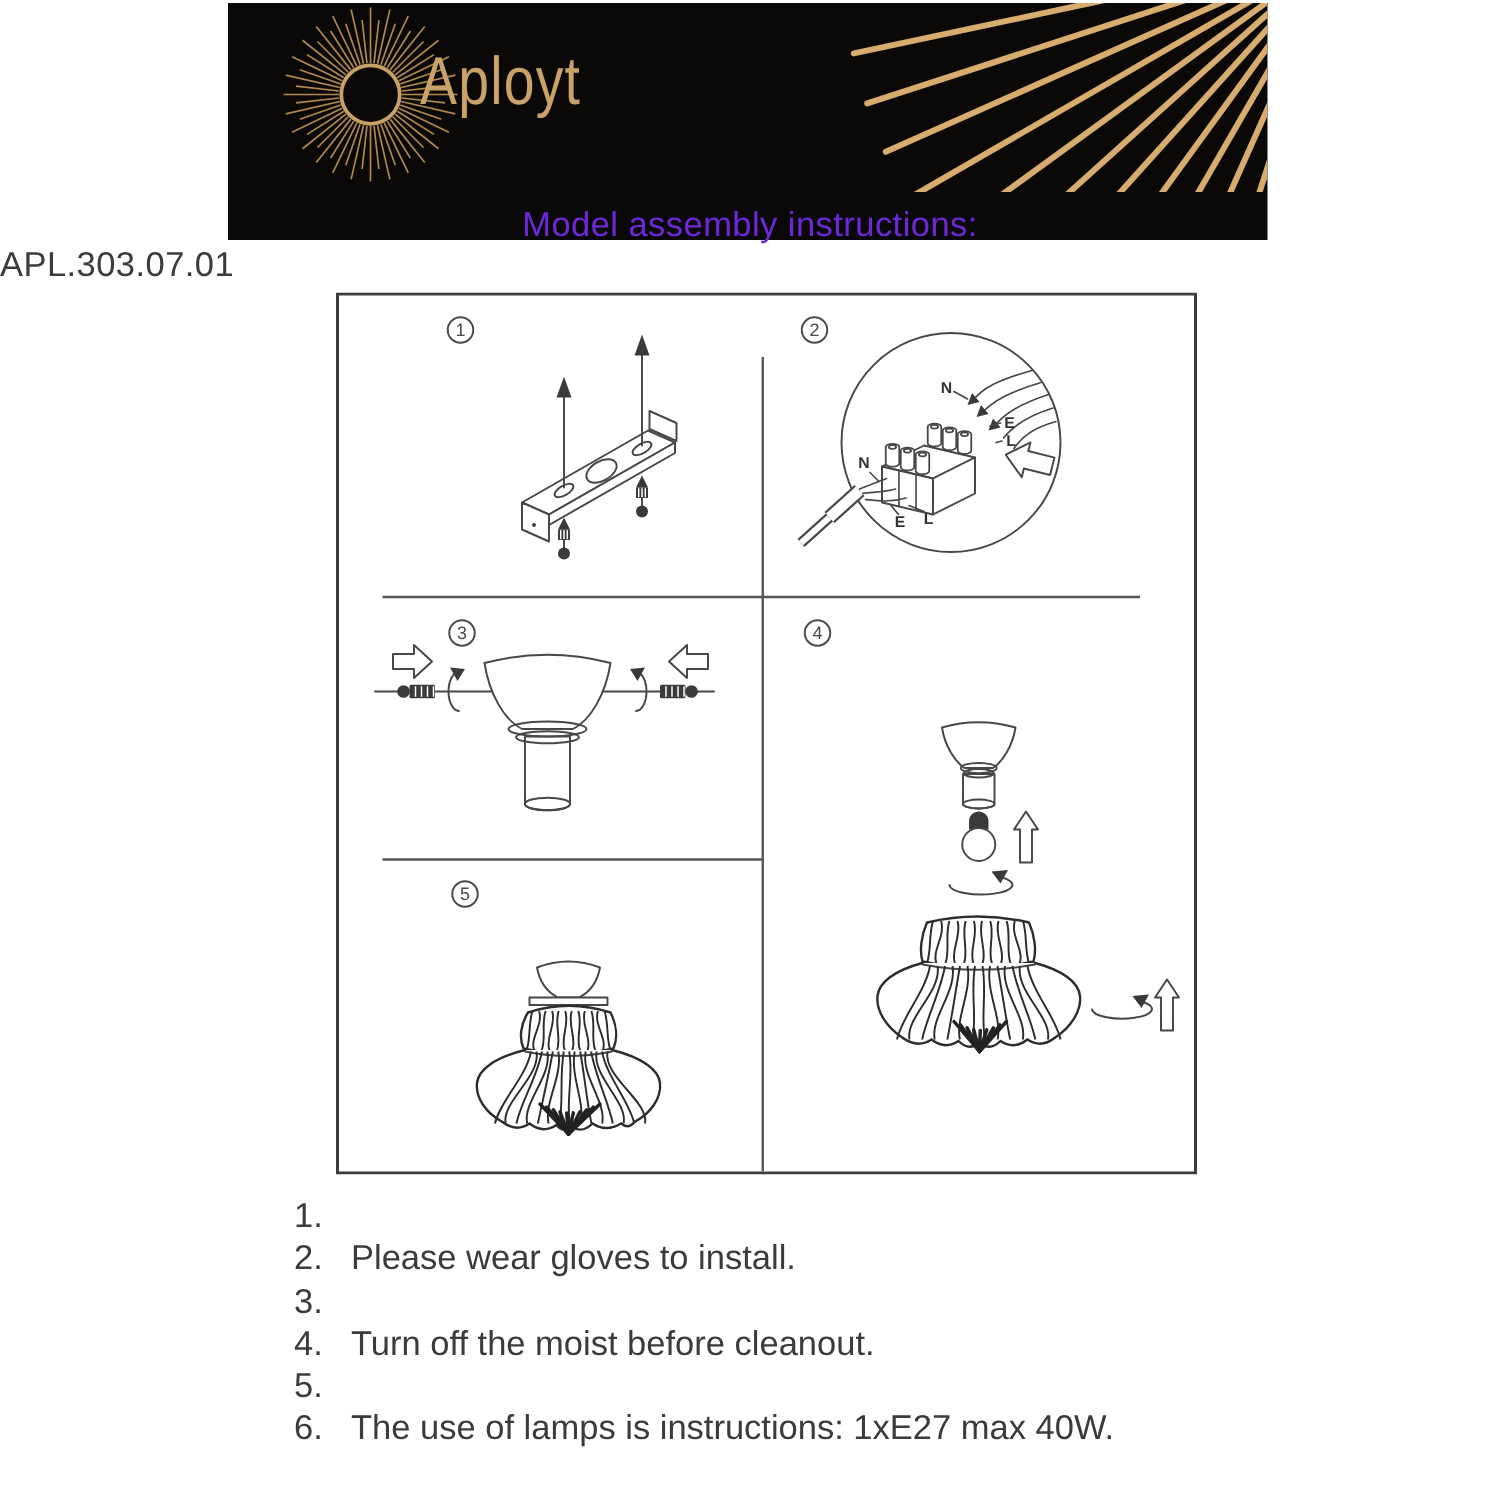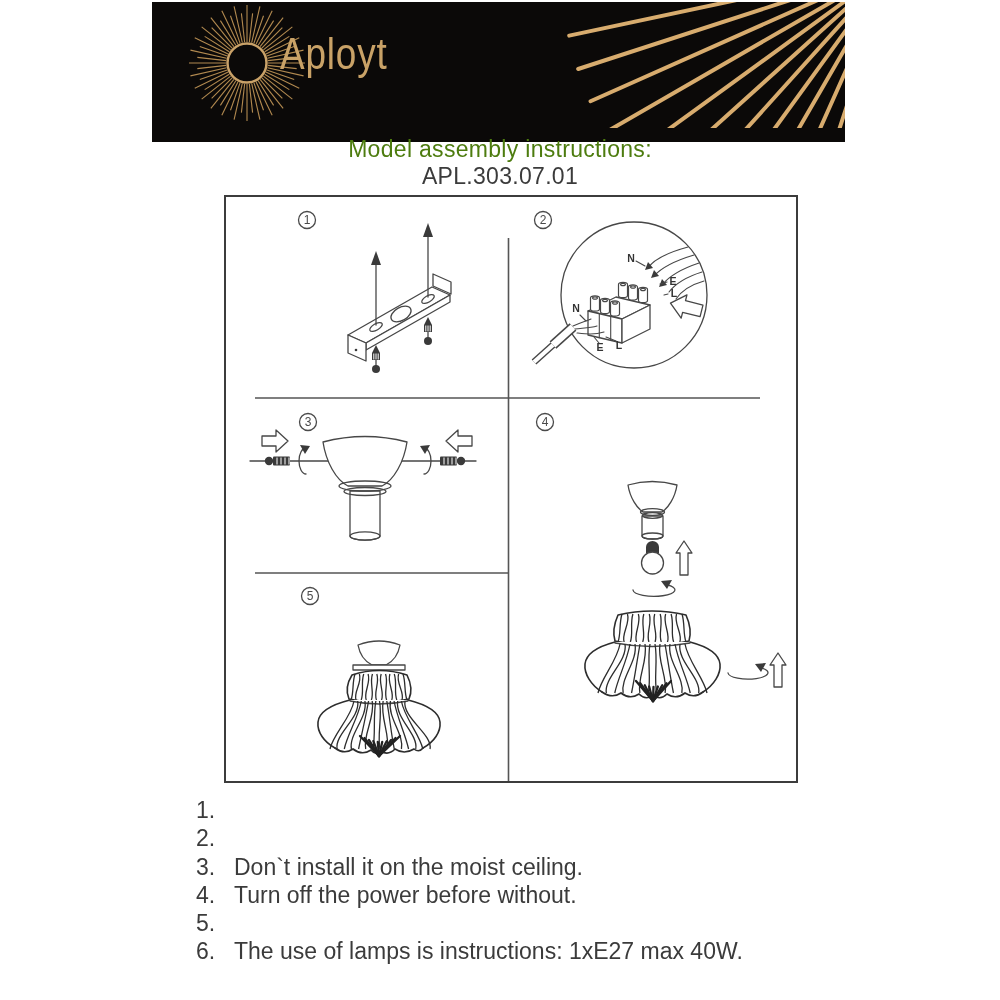--- a/index.html
+++ b/index.html
@@ -1,29 +1,29 @@
 <!DOCTYPE html>
 <html><head>
 <meta charset="utf-8">
 <style>
   html,body{margin:0;padding:0;background:#fff;}
   .page{position:relative;width:1000px;height:1000px;background:#fff;overflow:hidden;
         font-family:"Liberation Sans",sans-serif;}
   
-  .banner{position:absolute;left:152px;top:2px;width:693px;height:140px;
+  .banner{position:absolute;left:152px;top:2px;width:693px;height:158px;
           background:#0b0908;overflow:hidden;}
   .logo-svg{position:absolute;left:0;top:0;}
   .brand{position:absolute;left:128px;top:26px;font-size:45px;letter-spacing:1px;
          color:#c9a267;transform:scaleX(.82);transform-origin:left center;
          font-weight:400;}
   .rays-svg{position:absolute;left:0;top:0;pointer-events:none;}
   
   .title-line{position:absolute;left:0;top:136px;width:1000px;text-align:center;
-              font-size:23px;color:#4d7c0f;letter-spacing:.3px;}
-  .model-line{position:absolute;left:0;top:163px;width:1000px;text-align:center;
+              font-size:23px;color:#6d28d9;letter-spacing:.3px;}
+  .model-line{position:absolute;left:0;top:163px;width:1000px;text-align:left;
               font-size:23px;color:#3b3b3b;letter-spacing:.3px;}
   
   .diagram{position:absolute;left:224px;top:195px;width:574px;height:588px;}
   .ln{stroke:#474747;fill:none;stroke-width:1.3;stroke-linecap:round;}
   .thin{stroke-width:1.1;}
   .fw{fill:#fff;stroke:#474747;stroke-width:1.3;stroke-linejoin:round;}
   .fd{fill:#3a3a3a;stroke:none;}
   .grid{stroke:#555;stroke-width:1.6;fill:none;}
   .frame{stroke:#3c3c3c;stroke-width:2;fill:none;}
   .shade{fill:#fff;stroke:#2d2d2d;stroke-width:1.6;stroke-linejoin:round;}
@@ -435,28 +435,28 @@
       </g>
     </svg>
   </div>
 
   <div class="instructions">
     <div class="ins-row">
       <span class="ins-num">1.</span>
     </div>
     <div class="ins-row">
       <span class="ins-num">2.</span>
+      <span>Please wear gloves to install.</span>
     </div>
     <div class="ins-row">
       <span class="ins-num">3.</span>
-      <span>Don`t install it on the moist ceiling.</span>
     </div>
     <div class="ins-row">
       <span class="ins-num">4.</span>
-      <span>Turn off the power before without.</span>
+      <span>Turn off the moist before cleanout.</span>
     </div>
     <div class="ins-row">
       <span class="ins-num">5.</span>
     </div>
     <div class="ins-row">
       <span class="ins-num">6.</span>
       <span>The use of lamps is instructions: 1xE27 max 40W.</span>
     </div>
   </div>
 

